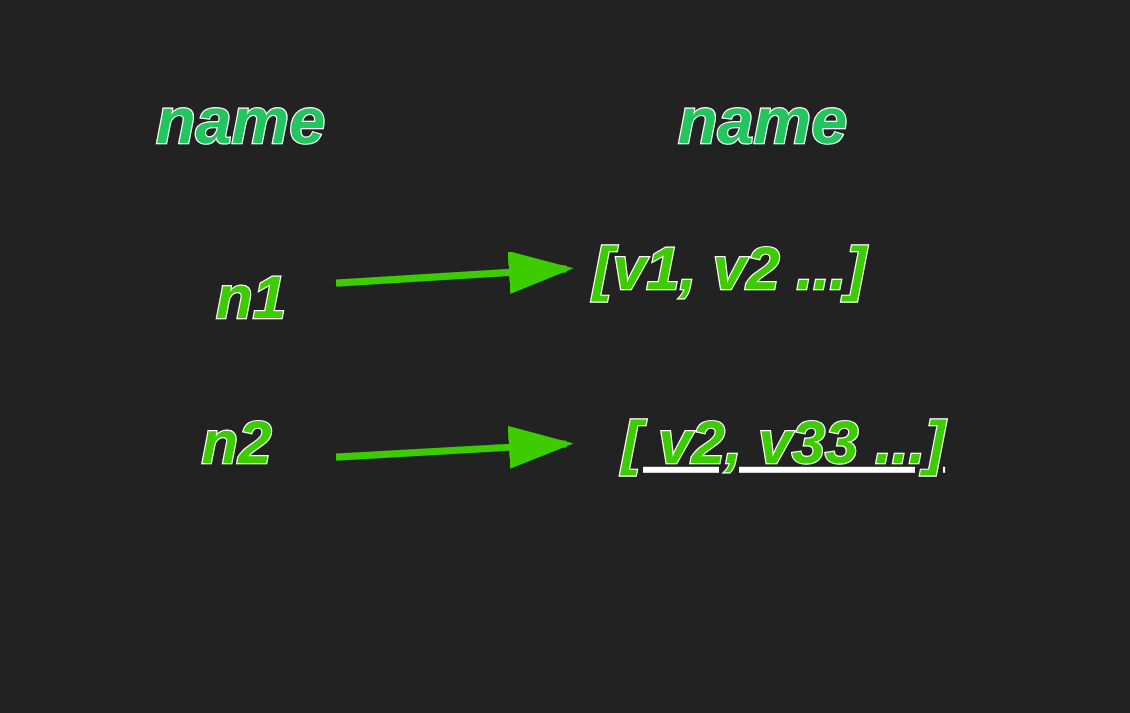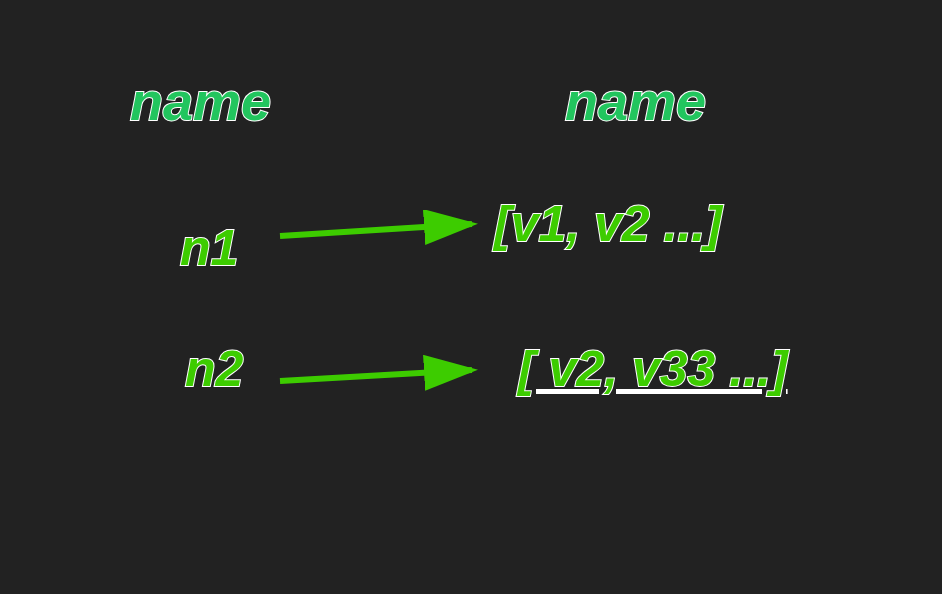--- a/index.html
+++ b/index.html
@@ -41,21 +41,21 @@
       -webkit-text-stroke: 2px #ffffff;
       paint-order: stroke fill;
     }
     .label-n1 {
       top: 195px;
       left: 180px;
       margin-top: 24px;
     }
     .label-n2 {
       top: 340px;
-      left: 185px;
+      left: 168px;
     }
     .value-r1 {
       top: 195px;
       left: 494px;
     }
     .value-r2 {
       top: 340px;
       left: 518px;
       text-decoration: underline;
     }

